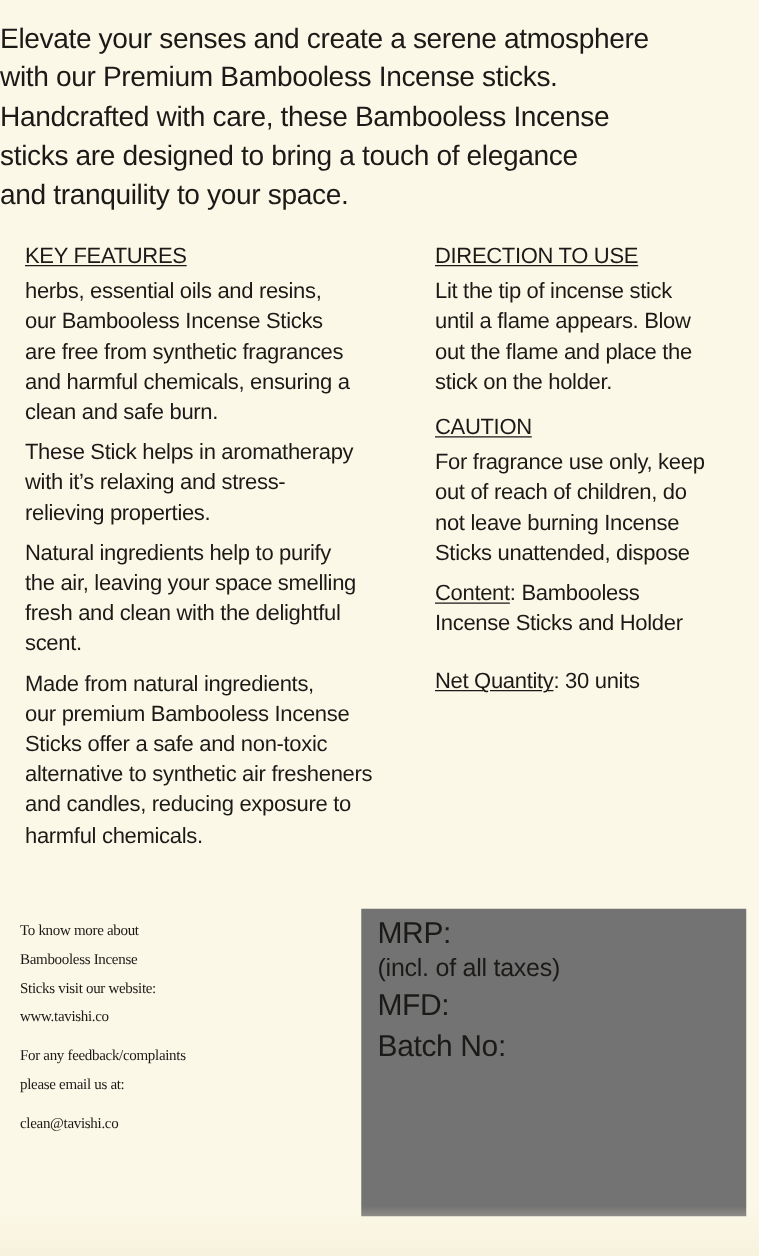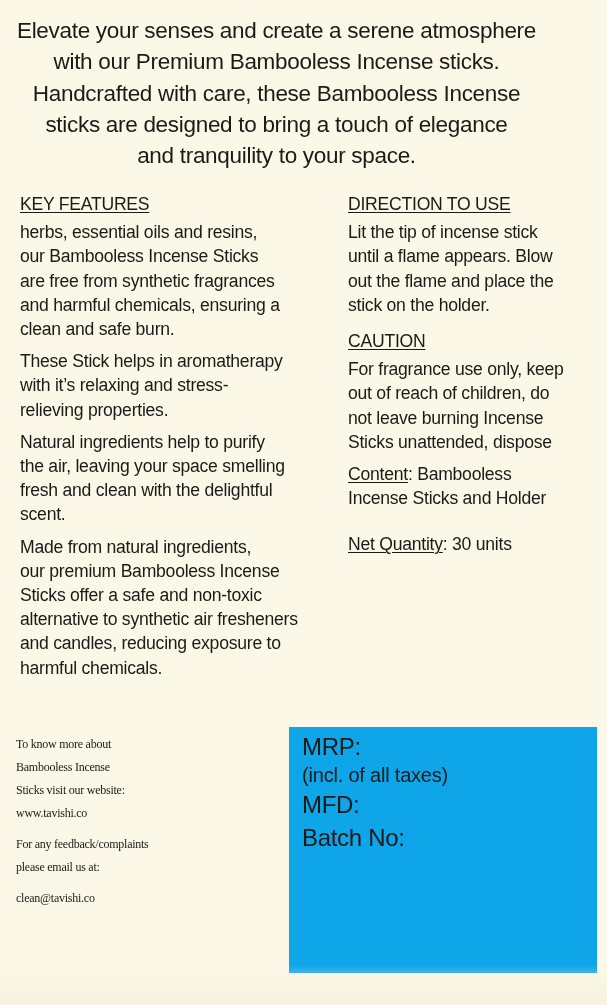--- a/index.html
+++ b/index.html
@@ -19,21 +19,20 @@
       position: absolute;
       left: 0; right: 0; bottom: 0;
       height: 40px;
       background: linear-gradient(to bottom, rgba(250,246,228,0) 0%, #f6f2dc 100%);
     }
     .intro {
       position: absolute;
       left: 0;
       top: 15px;
       width: 553px;
-      text-align: center;
       font-size: 22.5px;
       line-height: 31.3px;
       letter-spacing: -0.3px;
     }
     .intro span { display: block; }
 
     .col {
       position: absolute;
       font-size: 17.6px;
       line-height: 24.2px;
@@ -64,21 +63,21 @@
       font-family: Liberation Serif, serif;
     }
     .contact .para span { display: block; white-space: nowrap; }
 
     .label-box {
       position: absolute;
       left: 289px;
       top: 727px;
       width: 308px;
       height: 246px;
-      background: #0ea5e9;
+      background: #737373;
     }
     .label-box .big {
       position: absolute;
       left: 13px;
       font-size: 24px;
       letter-spacing: -0.3px;
     }
     .label-box .small {
       position: absolute;
       left: 13px;

